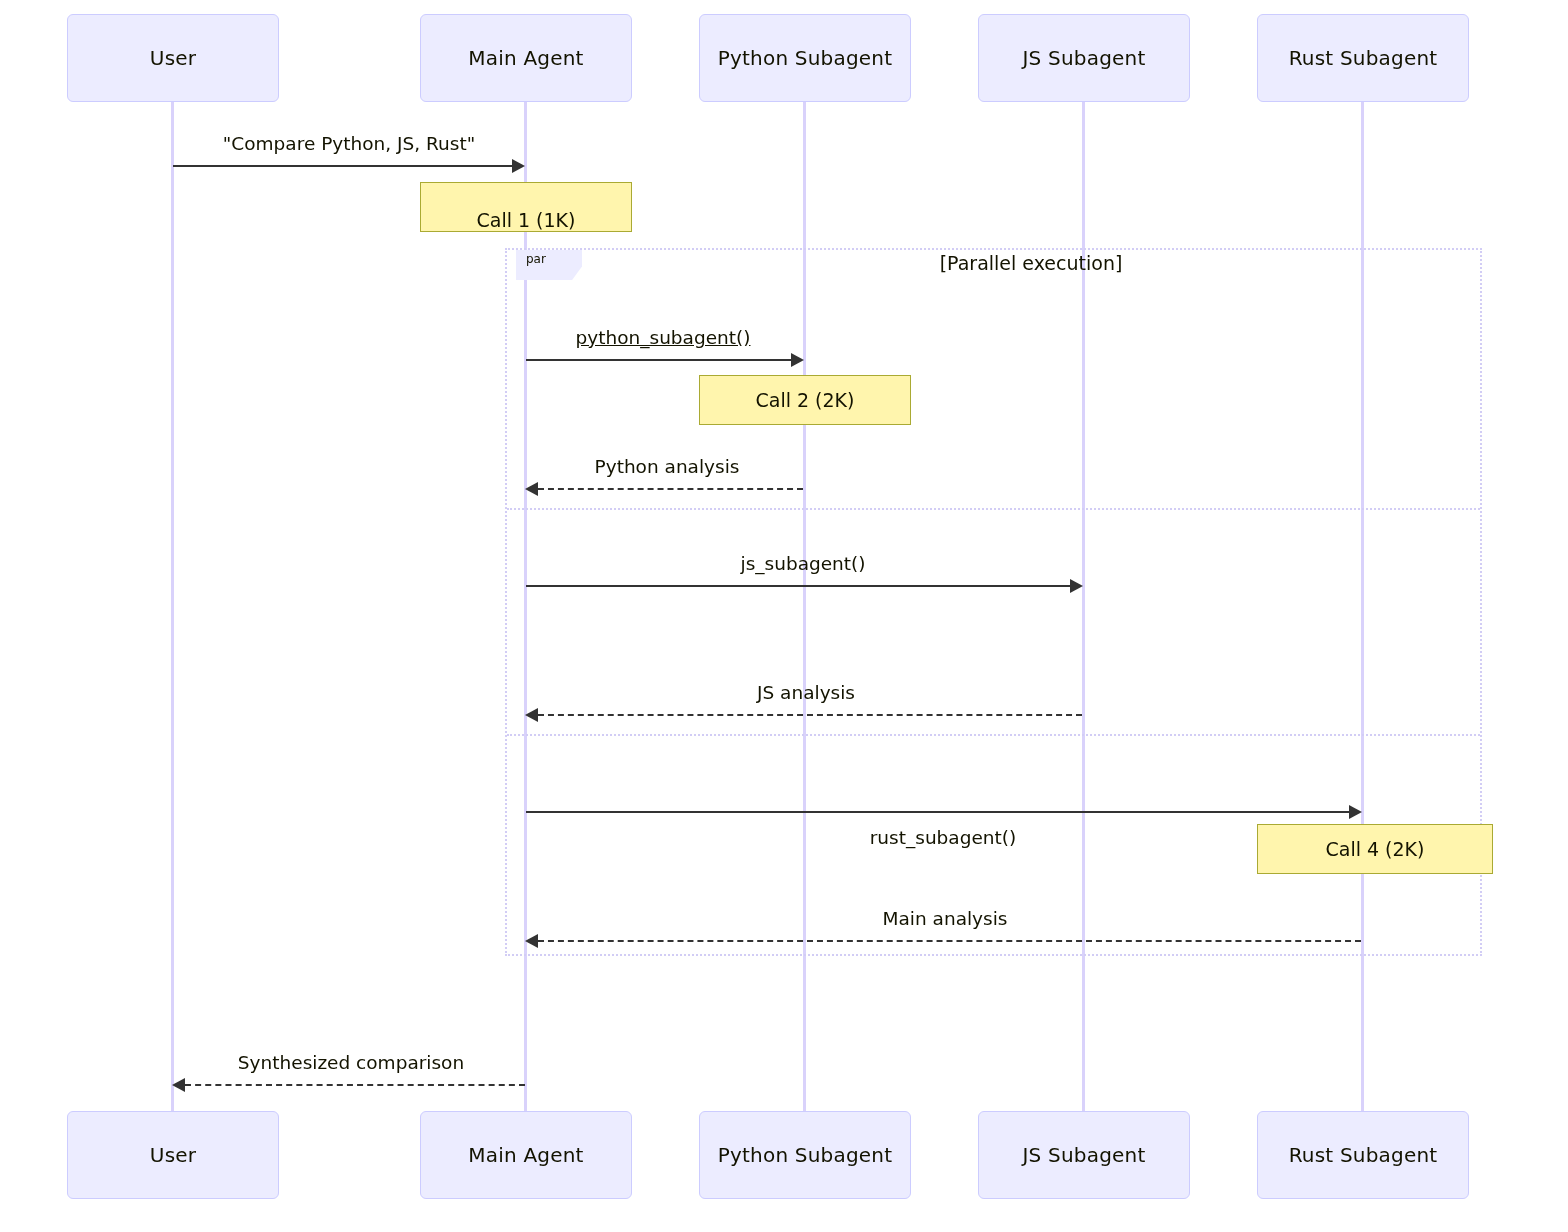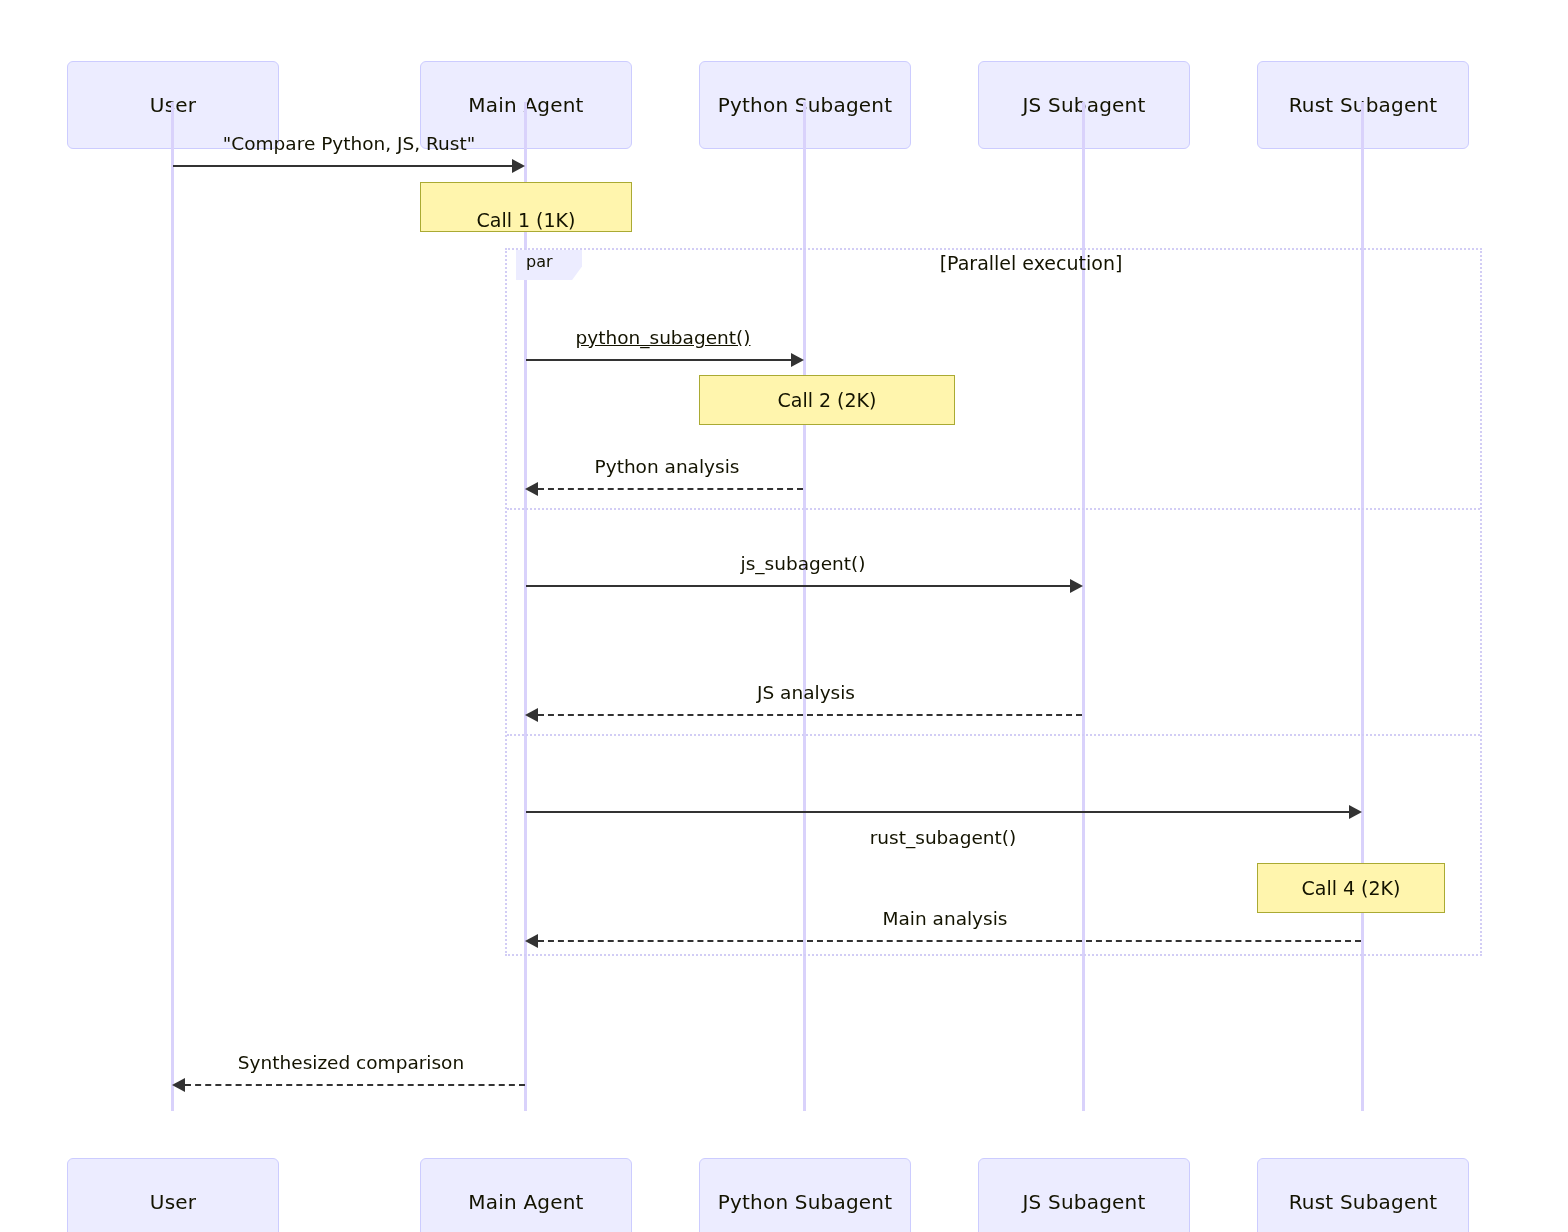--- a/index.html
+++ b/index.html
@@ -25,21 +25,20 @@
     background: #ececff;
     border: 1px solid #ccccff;
     border-radius: 6px;
     display: flex;
     align-items: center;
     justify-content: center;
     color: #131300;
     font-size: 20px;
     letter-spacing: 0.2px;
     white-space: nowrap;
-    margin-top: 47px;
   }
 
   
   .lifeline {
     position: absolute;
     width: 3px;
     background: #d9d2fb;
   }
 
   
@@ -99,21 +98,21 @@
   }
   .par-divider {
     position: absolute;
     height: 0;
     border-top: 2px dotted #d2cdf5;
   }
   .par-tab {
     position: absolute;
     background: #ececff;
     color: #131300;
-    font-size: 16px;
+    font-size: 12px;
     padding: 3px 14px 4px 10px;
     box-sizing: border-box;
     -webkit-clip-path: polygon(0 0, 100% 0, 100% 55%, 85% 100%, 0 100%);
     clip-path: polygon(0 0, 100% 0, 100% 55%, 85% 100%, 0 100%);
     white-space: nowrap;
     line-height: 1.15;
   }
   .par-title {
     position: absolute;
     color: #131300;
@@ -164,42 +163,42 @@
   </div>
   <div class="par-title" style="left:1031px; top:252px;">[Parallel execution]</div>
 
   <div class="par-divider" style="left:507px; top:508px; width:973px;"></div>
   <div class="par-divider" style="left:507px; top:734px; width:973px;"></div>
 
   <div class="msg-label" style="left:663px; top:327px;text-decoration:underline;">python_subagent()</div>
   <div class="msg-line" style="left:526px; top:359px; width:267px;"></div>
   <div class="arrow-head-right" style="left:791px; top:353px;"></div>
 
-  <div class="note" style="left:699px; top:375px; width:256px; height:50px;">
+  <div class="note" style="left:699px; top:375px; width:212px; height:50px;">
     <span>Call 2 (2K)</span>
   </div>
 
   <div class="msg-label" style="left:667px; top:456px;">Python analysis</div>
   <div class="msg-line dashed" style="left:538px; top:488px; width:265px;"></div>
   <div class="arrow-head-left" style="left:525px; top:482px;"></div>
 
   <div class="msg-label" style="left:803px; top:553px;">js_subagent()</div>
   <div class="msg-line" style="left:526px; top:585px; width:546px;"></div>
   <div class="arrow-head-right" style="left:1070px; top:579px;"></div>
 
 
   <div class="msg-label" style="left:806px; top:682px;">JS analysis</div>
   <div class="msg-line dashed" style="left:538px; top:714px; width:544px;"></div>
   <div class="arrow-head-left" style="left:525px; top:708px;"></div>
 
   <div class="msg-label" style="left:943px; top:779px;margin-top:48px;">rust_subagent()</div>
   <div class="msg-line" style="left:526px; top:811px; width:825px;"></div>
   <div class="arrow-head-right" style="left:1349px; top:805px;"></div>
 
-  <div class="note" style="left:1257px; top:863px; width:188px; height:50px;">
+  <div class="note" style="left:1257px; top:824px; width:236px; height:50px;">
     <span>Call 4 (2K)</span>
   </div>
 
   <div class="msg-label" style="left:945px; top:908px;">Main analysis</div>
   <div class="msg-line dashed" style="left:538px; top:940px; width:823px;"></div>
   <div class="arrow-head-left" style="left:525px; top:934px;"></div>
 
 
   <div class="msg-label" style="left:351px; top:1052px;">Synthesized comparison</div>
   <div class="msg-line dashed" style="left:185px; top:1084px; width:340px;"></div>

